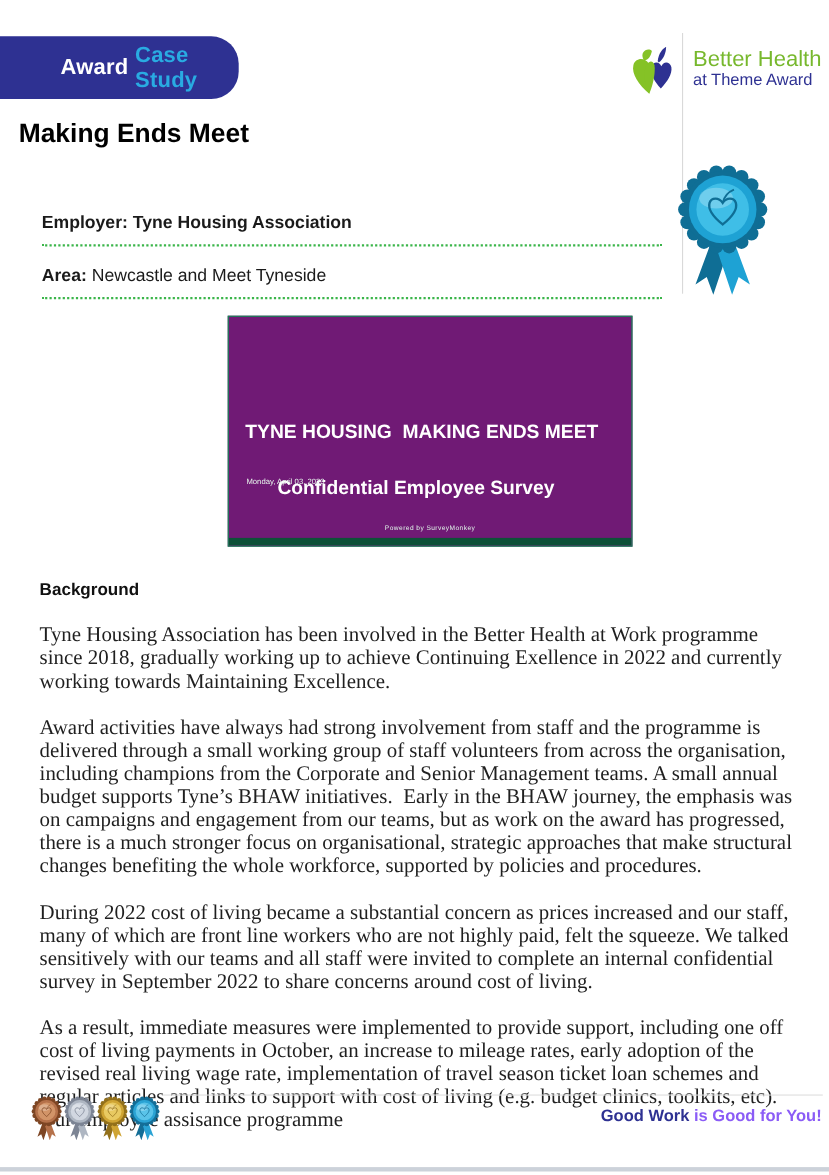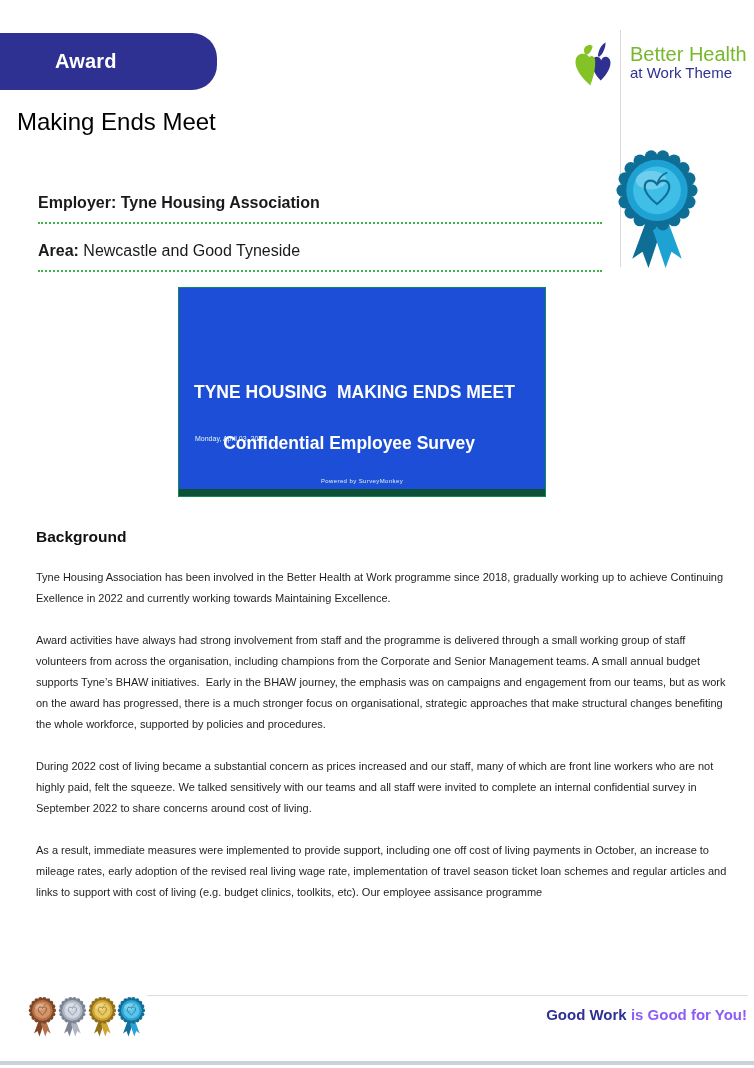--- a/index.html
+++ b/index.html
@@ -35,97 +35,98 @@
     position: absolute; left: 620px; top: 30px;
     width: 1px; height: 237px; background: #d9d9d9;
   }
   .logo-text { position: absolute; left: 630px; top: 44px; line-height: 1.05; }
   .logo-text .l1 { color: #77b82d; font-size: 20px; text-align: right; }
   .logo-text .l2 { color: #2e3192; font-size: 15px; }
 
   
   .page-title {
     position: absolute; left: 17px; top: 108px;
-    font-size: 24px; font-weight: normal; color: #000000;
+    font-size: 24px; font-weight: bold; color: #000000;
   }
 
   
   .details { position: absolute; left: 38px; top: 176px; width: 564px; }
   .detail-row { font-size: 16px; color: #1a1a1a; padding: 6px 0 10px 0; margin-top: 12px; }
   .detail-row .lbl { font-weight: bold; }
   .detail-row.bold-all { font-weight: bold; }
   .dotline { border-bottom: 2px dotted #3bb54a; height: 1px; }
 
   
   .award-rosette { position: absolute; left: 612px; top: 146px; width: 90px; height: 128px; }
   .award-rosette svg { width: 100%; height: 100%; }
 
   
   .slide {
-    position: absolute; left: 178px; top: 287px;
+    position: absolute; left: 207px; top: 287px;
     width: 368px; height: 210px;
-    background: #1d4ed8;
+    background: #701a75;
     border: 1px solid #128a54;
     overflow: hidden;
   }
   .slide-title { position: absolute; left: 15px; top: 92px; color: #ffffff; font-weight: bold; font-size: 17.5px; line-height: 1.45; white-space: pre-wrap; }
   .slide-date { position: absolute; left: 16px; top: 147px; color: #e8f7ee; font-size: 7px; }
   .slide-powered { position: absolute; left: 0; right: 0; bottom: 12px; text-align: center; color: #dff3e8; font-size: 6px; letter-spacing: 0.4px; }
   .slide-bottombar { position: absolute; left: 0; right: 0; bottom: 0; height: 7px; background: #0d5038; }
 
   
   .copy { position: absolute; left: 36px; top: 528px; width: 692px; color: #1f1f1f; }
   .copy h3 { font-size: 15.5px; font-weight: bold; margin-bottom: 21px; color: #111111; }
-  .copy p { font-size: 11px; line-height: 21px; margin-bottom: 21px; white-space: pre-wrap; }
+  .copy p { font-size: 19px; line-height: 21px; margin-bottom: 21px; white-space: pre-wrap; font-family: Liberation Serif, serif; }
 
   
   .footer-rosettes { position: absolute; left: 28px; top: 988px; width: 118px; height: 60px; display: flex; gap: 1px; }
   .footer-rosettes .fr { width: 29px; height: 58px; }
   .footer-rosettes svg { width: 100%; height: 100%; }
   .footer-line { position: absolute; left: 147px; top: 995px; width: 601px; height: 1px; background: #dedede; }
   .tagline { position: absolute; right: 7px; top: 1006px; font-size: 15px; font-weight: bold; }
   .tagline .navy { color: #2e3192; }
   .tagline .green { color: #8b5cf6; }
   .bottom-strip { position: absolute; left: 0; right: 0; top: 1061px; height: 4px; background: #ccd2da; }
 </style>
 </head>
 <body>
 
 <div class="page">
 
   <div class="badge-pill">
     <span class="w">Award</span>
+    <span class="c">Case Study</span>
   </div>
 
   <div class="logo-wrap">
     <svg class="logo-icon" viewBox="0 0 100 100" aria-hidden="true">
       <path d="M56,28 C58,13 65,5 72,1 C72,12 67,25 58,31 Z" fill="#2e3192"></path>
       <path d="M30,27 C20,10 38,2 45,9 C43,20 37,27 30,27 Z" fill="#85c226"></path>
       <path d="M62,80 C50,68 42,53 44,40 C46,29 59,27 63,38 C67,27 80,29 82,40 C84,53 74,68 62,80 Z" fill="#2e3192"></path>
       <path d="M40,90 C20,73 6,52 10,36 C13,22 32,20 39,33 C43,41 44,52 43,62 C42,72 41,82 40,90 Z" fill="#85c226"></path>
       <path d="M40,90 C30,72 28,48 36,34 C41,26 48,28 50,36 C52,48 48,72 40,90 Z" fill="#85c226"></path>
     </svg>
   </div>
   <div class="logo-divider"></div>
   <div class="logo-text">
     <div class="l1">Better Health</div>
-    <div class="l2">at Work Theme</div>
+    <div class="l2">at Theme Award</div>
   </div>
 
   <h1 class="page-title">Making Ends Meet</h1>
 
   <div class="details">
     <div class="detail-row bold-all">
       <span class="lbl">Employer:</span>
       <span>Tyne Housing Association</span>
     </div>
     <div class="dotline"></div>
     <div class="detail-row">
       <span class="lbl">Area:</span>
-      <span>Newcastle and Good Tyneside</span>
+      <span>Newcastle and Meet Tyneside</span>
     </div>
     <div class="dotline"></div>
   </div>
 
   <div class="award-rosette"><svg viewBox="0 0 100 150" xmlns="http://www.w3.org/2000/svg">
     <path d="M38,86 L21,132 L33,124 L40,143 L56,95 Z" fill="#0f6e95"></path>
     <path d="M62,86 L79,132 L67,124 L60,143 L44,95 Z" fill="#1ea2d4"></path>
     <circle cx="90.0" cy="52.0" r="7.5" fill="#0f6e95"></circle>
         <circle cx="87.6" cy="65.7" r="7.5" fill="#0f6e95"></circle>
         <circle cx="80.6" cy="77.7" r="7.5" fill="#0f6e95"></circle>

